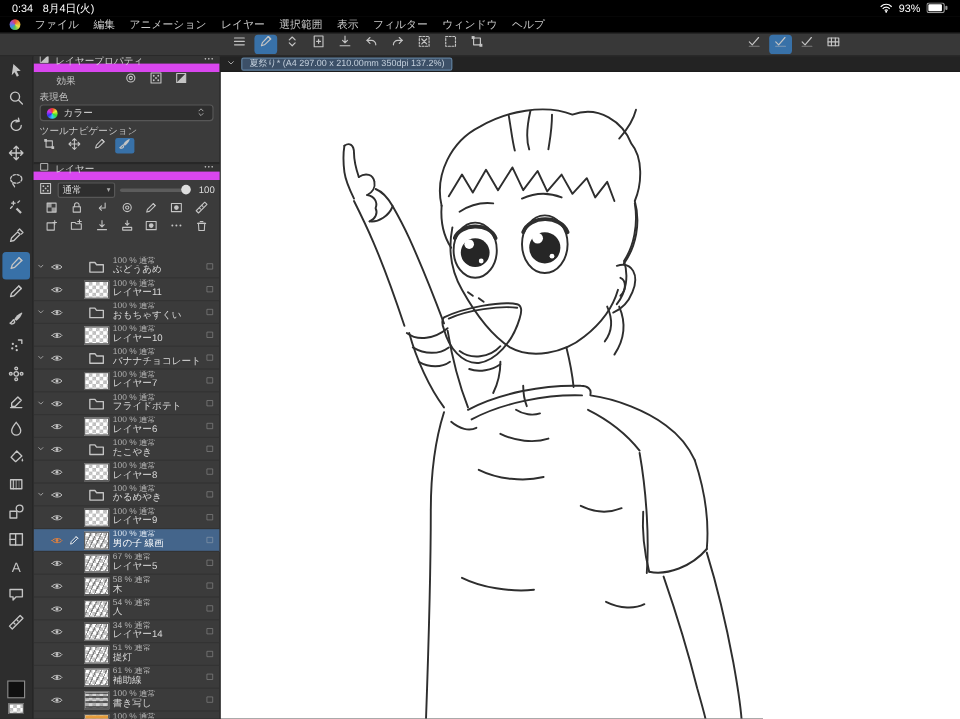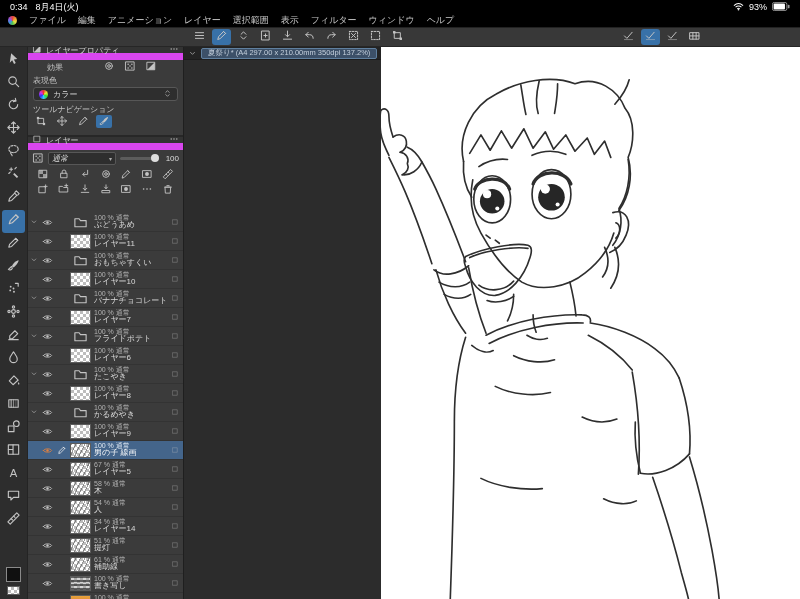--- a/index.html
+++ b/index.html
@@ -46,21 +46,21 @@
   .ic-row{display:flex;align-items:center;gap:5px;padding:0 5px;}
   .ic-row.right{margin-left:auto;}
   .ic-row .icbtn{width:16px;height:13px;display:flex;align-items:center;justify-content:center;border-radius:2px;}
   .ic-row .icbtn.selected{background:#3871a8;}
   .color-dd{height:14px;margin:1px 5px 2px;background:#2e2e2e;border:1px solid #575757;border-radius:3px;display:flex;align-items:center;gap:5px;padding:0 5px;font-size:8px;color:#ddd;}
   .cc{width:9px;height:9px;border-radius:50%;background:conic-gradient(#e33,#ee3,#3d3,#3cf,#33e,#c3e,#e33);flex:none;}
   .color-dd .ud{margin-left:auto;display:flex;}
 
   .layer-panel{flex:1;display:flex;flex-direction:column;min-height:0;}
   .blend-row{height:17px;display:flex;align-items:center;gap:4px;padding:0 4px;flex:none;}
-  .dd{height:13px;width:68px;background:#2e2e2e;border:1px solid #575757;border-radius:2px;display:flex;align-items:center;justify-content:space-between;font-size:8px;color:#ddd;padding:0 3px;font-style:italic;}
+  .dd{height:13px;width:48px;background:#2e2e2e;border:1px solid #575757;border-radius:2px;display:flex;align-items:center;justify-content:space-between;font-size:8px;color:#ddd;padding:0 3px;}
   .dd-ar{font-size:6px;color:#aaa;}
   .slider{flex:1;height:13px;display:flex;align-items:center;}
   .track{width:100%;height:3px;background:#5c5c5c;border-radius:2px;position:relative;}
   .knob{position:absolute;right:0;top:-3px;width:8px;height:8px;background:#ddd;border-radius:50%;}
   .opv{font-size:8px;width:16px;text-align:right;color:#ddd;}
   .ic-row.spread{height:15px;justify-content:space-between;padding:0 7px;flex:none;}
 
   .layer-list{flex:1;overflow:hidden;margin-top:16px;}
   .layer-row{height:19px;display:flex;align-items:center;gap:3px;padding:0 3px 0 2px;border-bottom:1px solid #333;}
   .layer-row.selected{background:#44658b;}
@@ -78,21 +78,21 @@
   .scrib{position:absolute;inset:0;background:repeating-linear-gradient(115deg,rgba(70,70,70,.55) 0 1px,transparent 1px 4px);}
   .orangeFill{position:absolute;inset:0;background:linear-gradient(180deg,#e8a33c,#d4622a);}
   .darkFill{position:absolute;inset:0;background:repeating-linear-gradient(0deg,rgba(45,45,45,.75) 0 2px,rgba(130,130,130,.35) 2px 4px);}
   .lr-text{flex:1;min-width:0;line-height:1.12;}
   .lr-l1{font-size:7px;color:#b3b3b3;white-space:nowrap;overflow:hidden;}
   .lr-l2{font-size:8px;color:#d9d9d9;white-space:nowrap;overflow:hidden;}
   .selected .lr-l1{color:#dfe8f2;} .selected .lr-l2{color:#fff;}
   .lr-right{width:10px;opacity:.5;display:flex;justify-content:center;flex:none;}
 
   
-  .canvas-col{flex:1;display:flex;flex-direction:row;min-width:0;}
+  .canvas-col{flex:1;display:flex;flex-direction:column;min-width:0;}
   .tabbar{height:13px;background:#232323;border-bottom:1px solid #1c1c1c;display:flex;align-items:center;gap:4px;padding:0 4px;flex:none;}
   .doc-tab{height:11px;background:#3c5068;border:1px solid #60809f;border-radius:2px;color:#c3cfdc;font-size:7.5px;padding:0 6px;display:flex;align-items:center;white-space:nowrap;}
   .canvas{flex:1;background:#fff;position:relative;min-height:0;}
   .canvas svg{position:absolute;inset:0;width:100%;height:100%;}
 </style>
 </head>
 <body>
 
 <div id="app">
 

